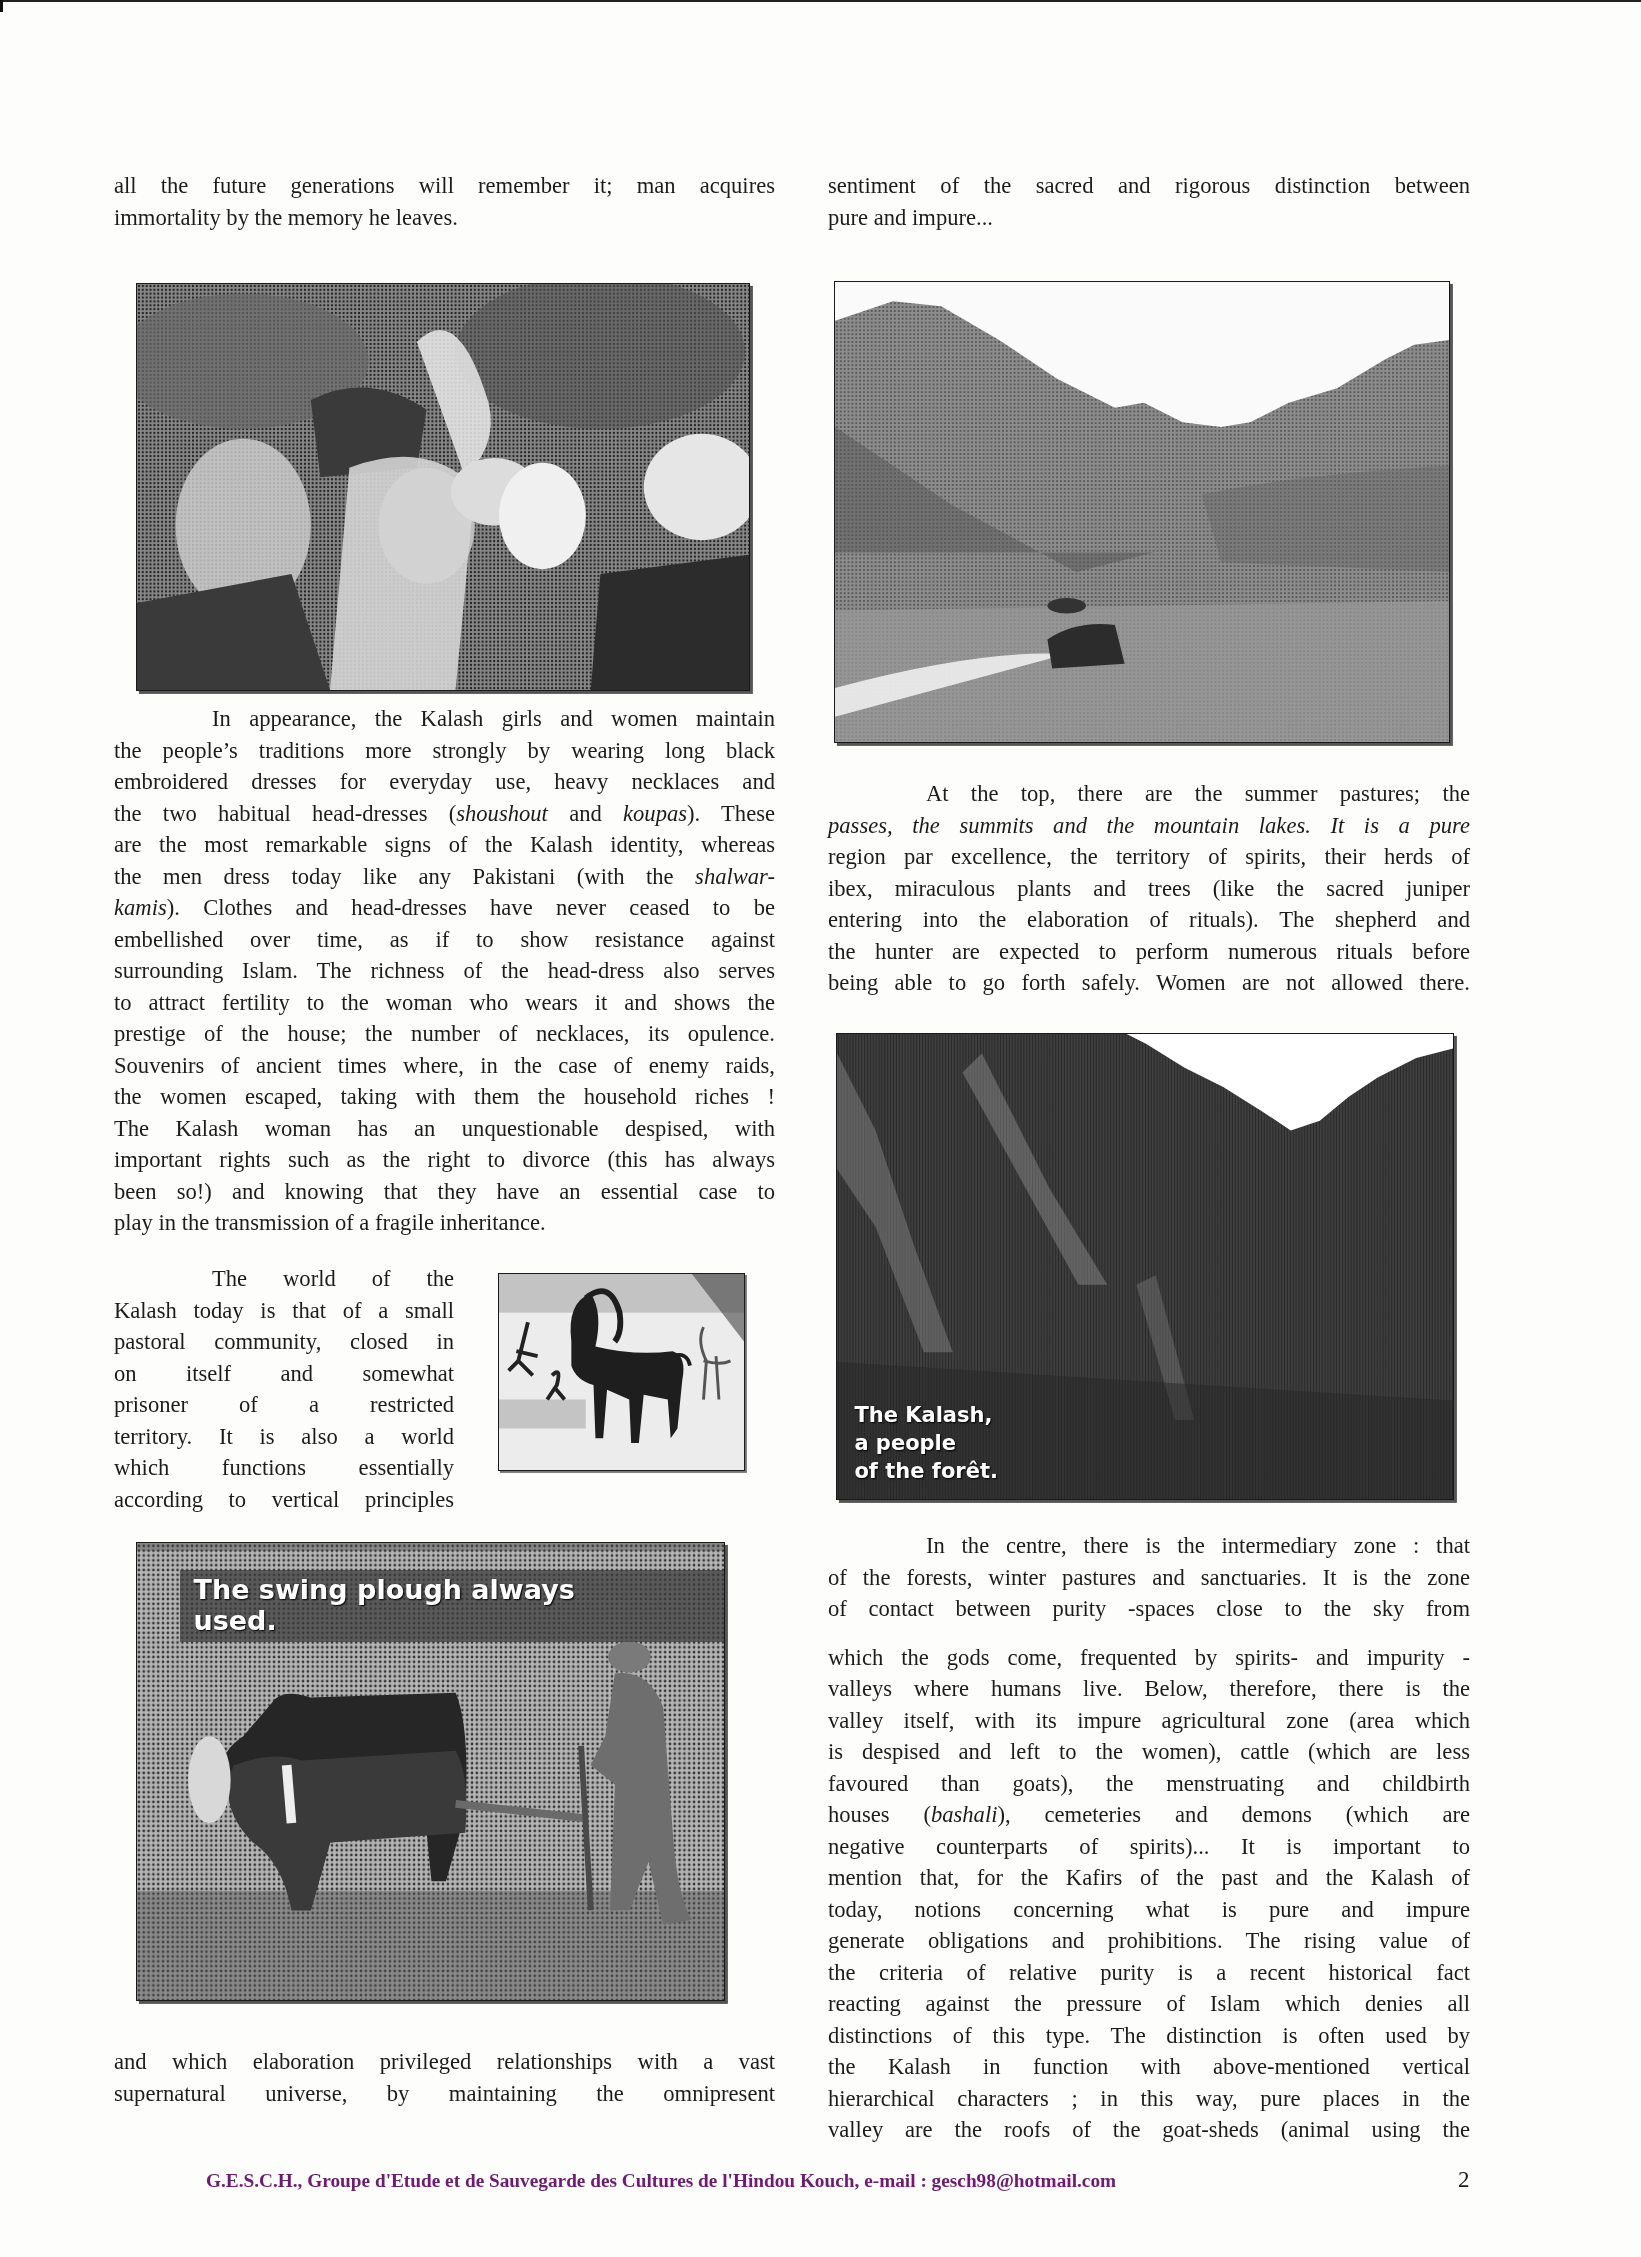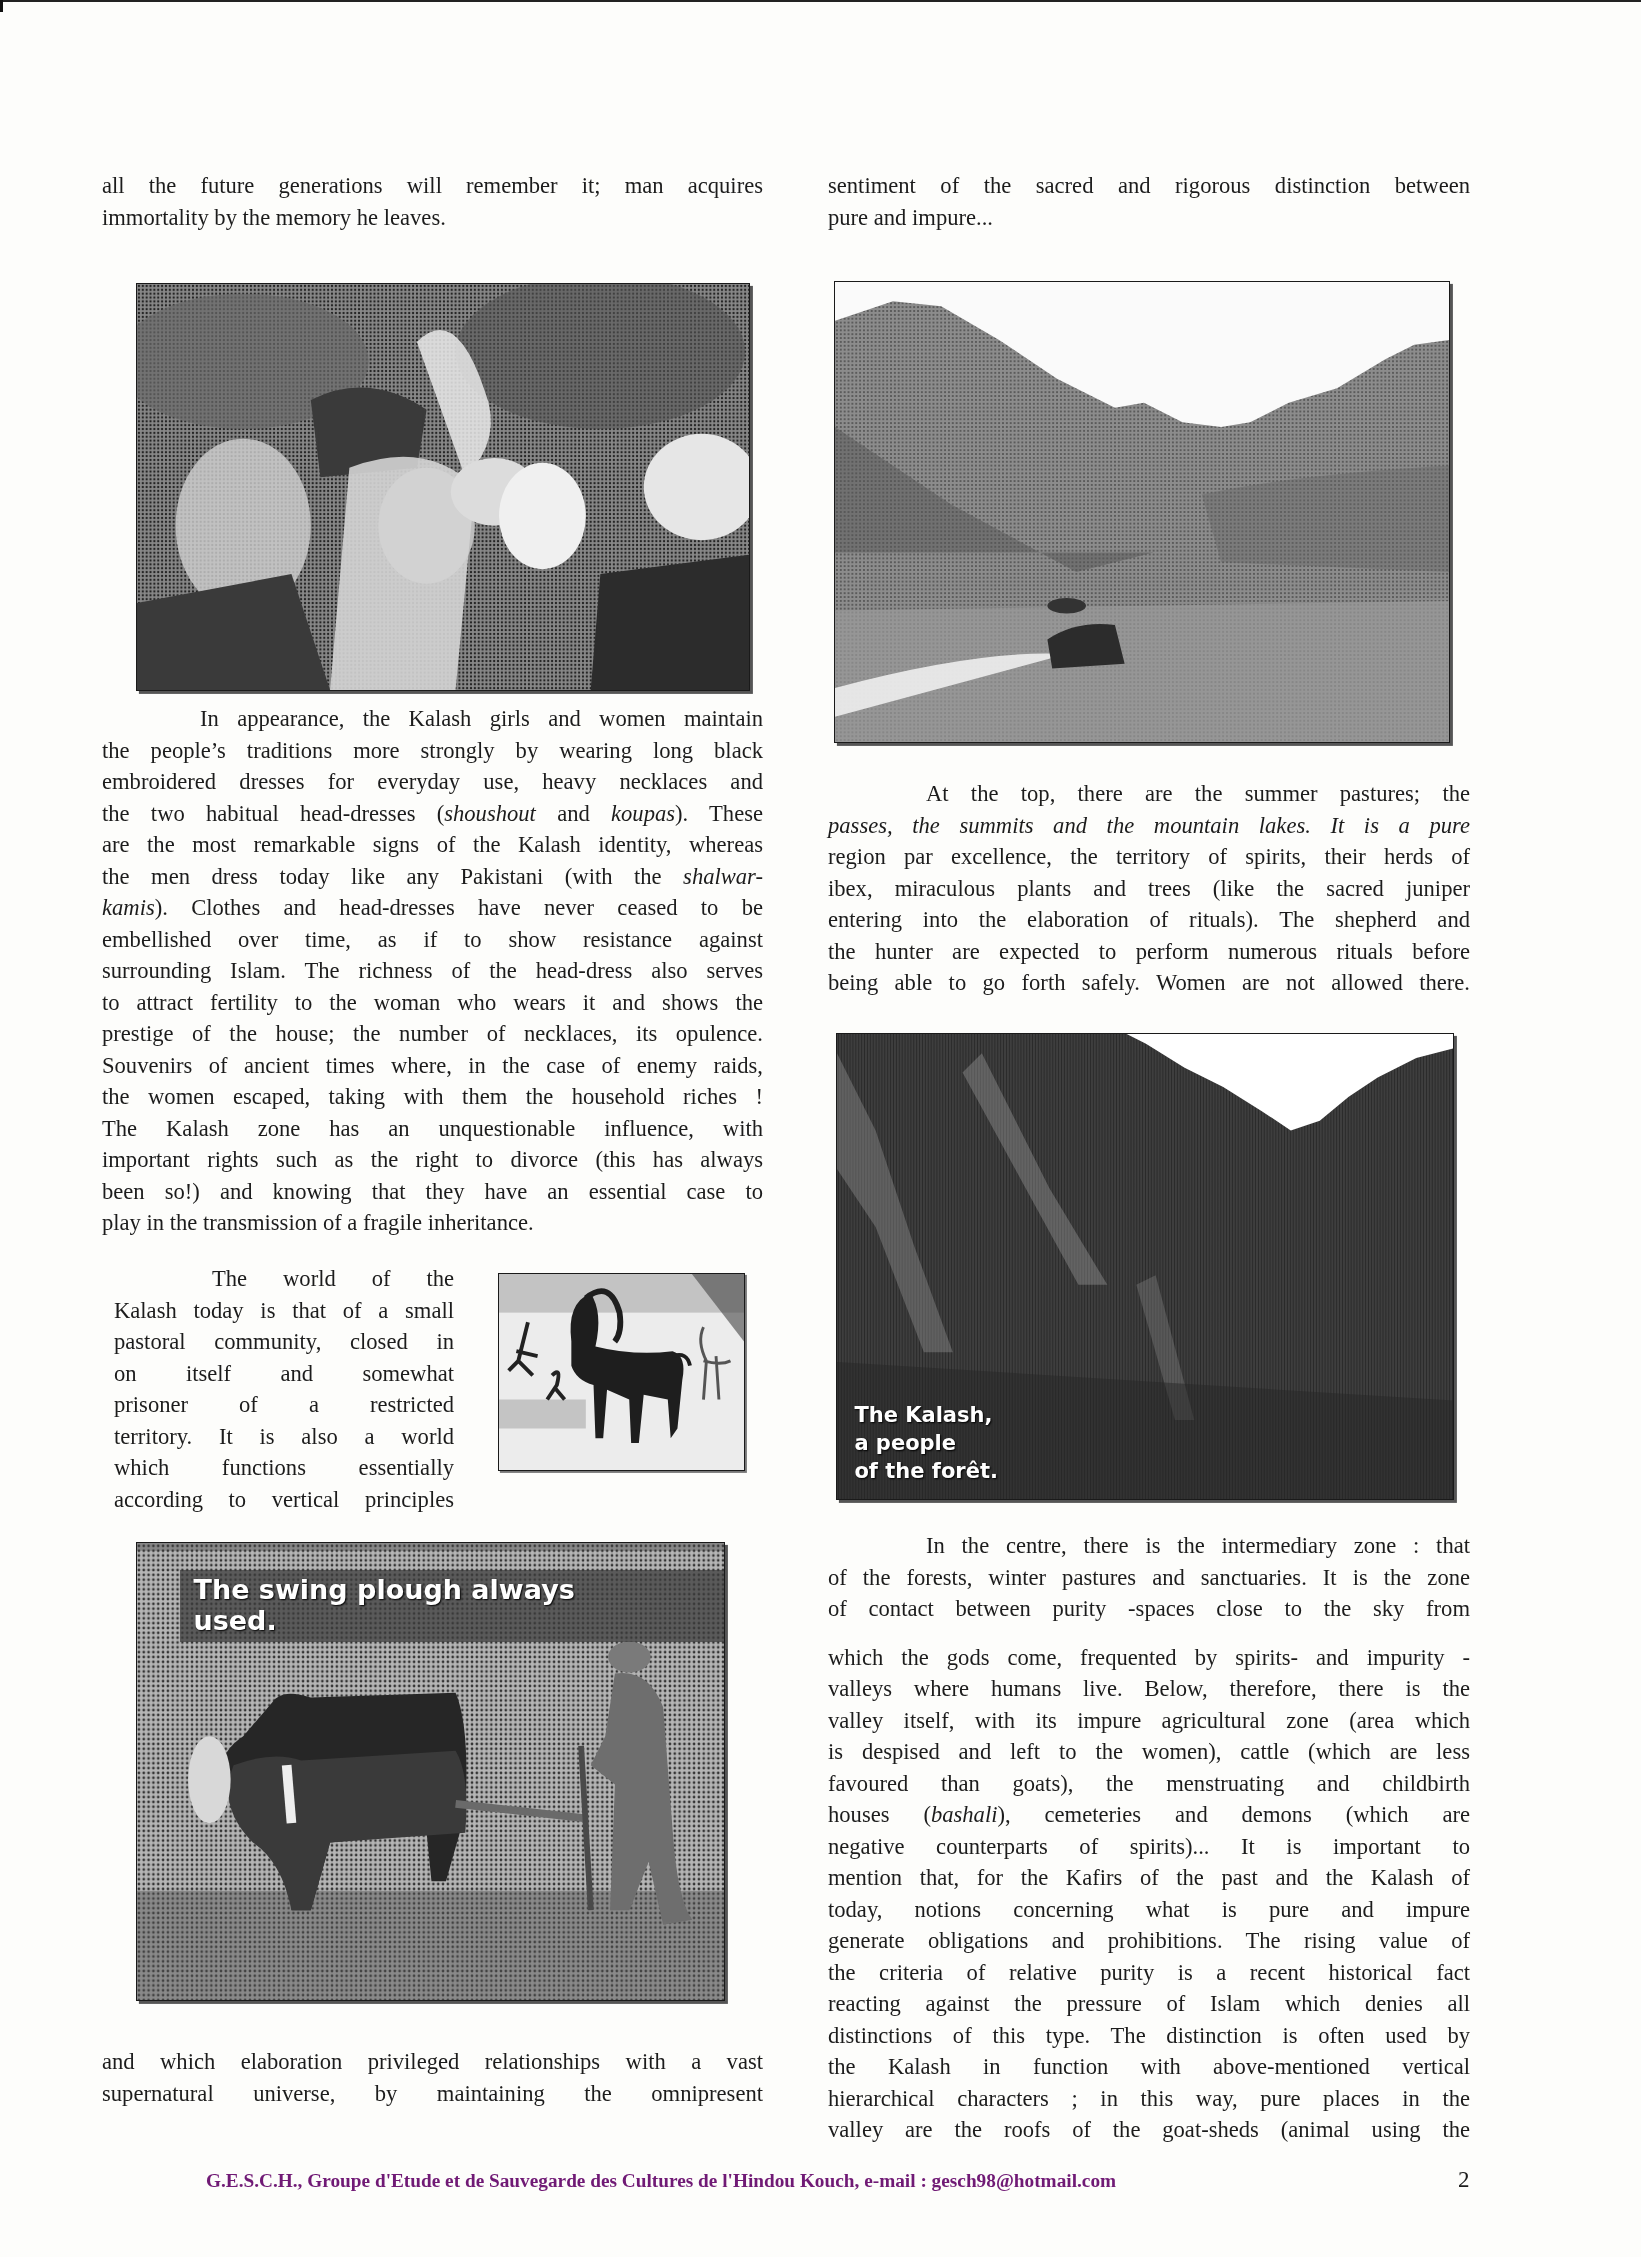--- a/index.html
+++ b/index.html
@@ -10,21 +10,21 @@
     color: #1c1c1c;
   }
   .topline { position: absolute; left: 0; top: 0; width: 1641px; height: 1.9px; background: #222; }
   .tick { position: absolute; left: 0; top: 0; width: 2.9px; height: 11.6px; background: #111; }
   .text {
     position: absolute; font-size: 22.6px; line-height: 31.5px;
     text-align: justify; margin: 0;
   }
   .text.indent { text-indent: 98px; }
   .text .line { display: block; }
-  .col-left { left: 102px; width: 661px; }
+  .col-left { left: 114px; width: 661px; }
   .col-right { left: 828px; width: 642px; }
 
   .photo {
     position: absolute; border: 1.9px solid #1a1a1a; overflow: hidden;
     box-shadow: 2.9px 2.9px 0 #555;
   }
   .photo svg { display: block; width: 100%; height: 100%; }
   .caption {
     position: absolute; color: #fff; font-family: "DejaVu Sans", sans-serif;
     font-weight: bold; text-shadow: 1px 1px 1.9px #000;
@@ -81,21 +81,21 @@
   <span class="line" style="text-align-last: justify; text-indent:0;"><span>the two habitual head-dresses (</span><i>shoushout</i><span> and </span><i>koupas</i><span>). These</span></span>
   <span class="line" style="text-align-last: justify; text-indent:0;">are the most remarkable signs of the Kalash identity, whereas</span>
   <span class="line" style="text-align-last: justify; text-indent:0;"><span>the men dress today like any Pakistani (with the </span><i>shalwar-</i></span>
   <span class="line" style="text-align-last: justify; text-indent:0;"><i>kamis</i><span>). Clothes and head-dresses have never ceased to be</span></span>
   <span class="line" style="text-align-last: justify; text-indent:0;">embellished over time, as if to show resistance against</span>
   <span class="line" style="text-align-last: justify; text-indent:0;">surrounding Islam. The richness of the head-dress also serves</span>
   <span class="line" style="text-align-last: justify; text-indent:0;">to attract fertility to the woman who wears it and shows the</span>
   <span class="line" style="text-align-last: justify; text-indent:0;">prestige of the house; the number of necklaces, its opulence.</span>
   <span class="line" style="text-align-last: justify; text-indent:0;">Souvenirs of ancient times where, in the case of enemy raids,</span>
   <span class="line" style="text-align-last: justify; text-indent:0;">the women escaped, taking with them the household riches !</span>
-  <span class="line" style="text-align-last: justify; text-indent:0;">The Kalash zone has an unquestionable influence, with</span>
+  <span class="line" style="text-align-last: justify; text-indent:0;">The Kalash woman has an unquestionable despised, with</span>
   <span class="line" style="text-align-last: justify; text-indent:0;">important rights such as the right to divorce (this has always</span>
   <span class="line" style="text-align-last: justify; text-indent:0;">been so!) and knowing that they have an essential case to</span>
   <span class="line" style="text-indent:0;">play in the transmission of a fragile inheritance.</span>
 </p>
 
 <p class="text indent" style="left:114px; top:1263px; width:340px; text-indent:98px;">
   <span class="line" style="text-align-last: justify;">The world of the</span>
   <span class="line" style="text-align-last: justify; text-indent:0;">Kalash today is that of a small</span>
   <span class="line" style="text-align-last: justify; text-indent:0;">pastoral community, closed in</span>
   <span class="line" style="text-align-last: justify; text-indent:0;">on itself and somewhat</span>

